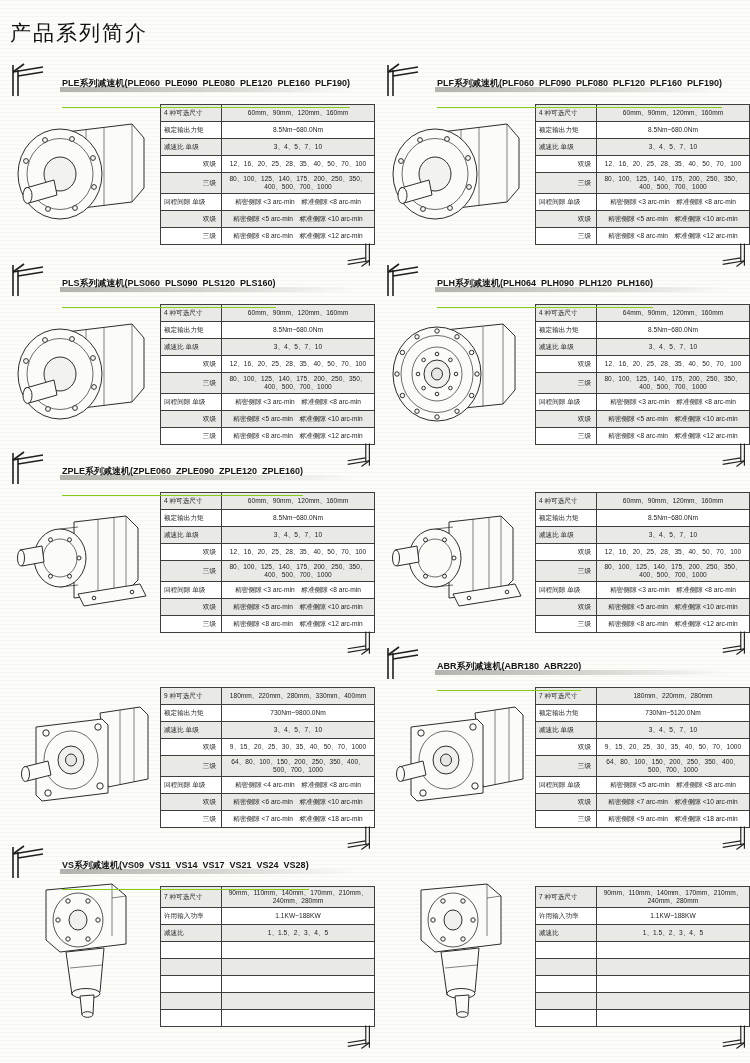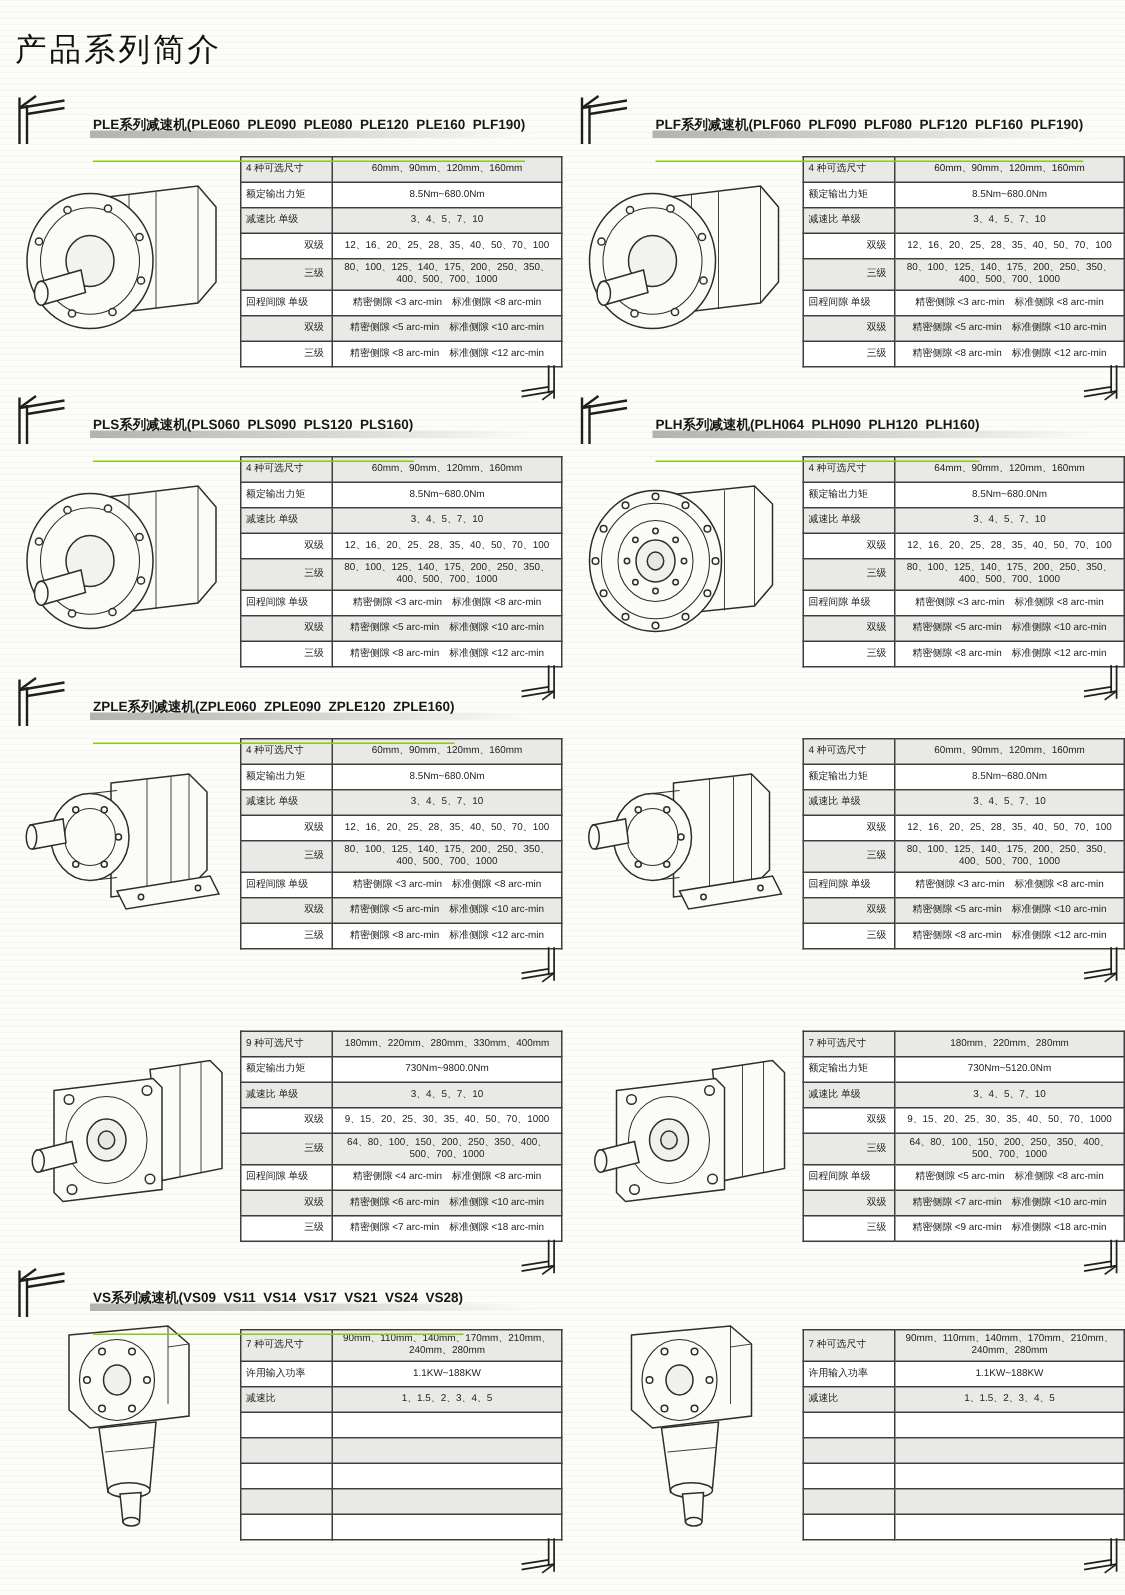--- a/index.html
+++ b/index.html
@@ -601,20 +601,33 @@
         <path d="M5 3 L5 34"></path>
         <path d="M10 8 L10 34"></path>
         <path d="M5 10 L35 5"></path>
         <path d="M10 14 L35 10"></path>
         <path d="M5 10 L16 2"></path>
       </g>
     </svg>
   </section>
 
   <section class="series" style="left: 381px; top: 653px;">
+    <div class="series-header">
+      <svg class="corner-icon" viewBox="0 0 36 36">
+        <g stroke="#1f1f1f" stroke-width="1.6" fill="none">
+          <path d="M5 3 L5 34"></path>
+          <path d="M10 8 L10 34"></path>
+          <path d="M5 10 L35 5"></path>
+          <path d="M10 14 L35 10"></path>
+          <path d="M5 10 L16 2"></path>
+        </g>
+      </svg>
+      <span class="series-title">ABR系列减速机(ABR180  ABR220)</span>
+      <span class="title-bar"></span>
+    </div>
     <div class="series-body">
       <div class="drawing"><svg viewBox="0 0 150 150">
             <g fill="#fbfbf8" stroke="#2d2d2d" stroke-width="1">
               <path d="M92 30 L132 24 L140 32 L140 96 L100 104 Z"></path>
               <path d="M112 27 L112 101 M126 25 L126 99" stroke-width="0.6" fill="none"></path>
               <path d="M28 44 L94 36 L100 42 L100 110 L34 118 L28 112 Z"></path>
               <ellipse cx="63" cy="77" rx="27" ry="29" fill="none" stroke-width="0.7"></ellipse>
               <ellipse cx="63" cy="77" rx="13" ry="14" fill="#f0f0ed"></ellipse>
               <ellipse cx="63" cy="77" rx="5.5" ry="6" fill="#e6e6e2"></ellipse>
               <circle cx="38" cy="50" r="3.2"></circle>

